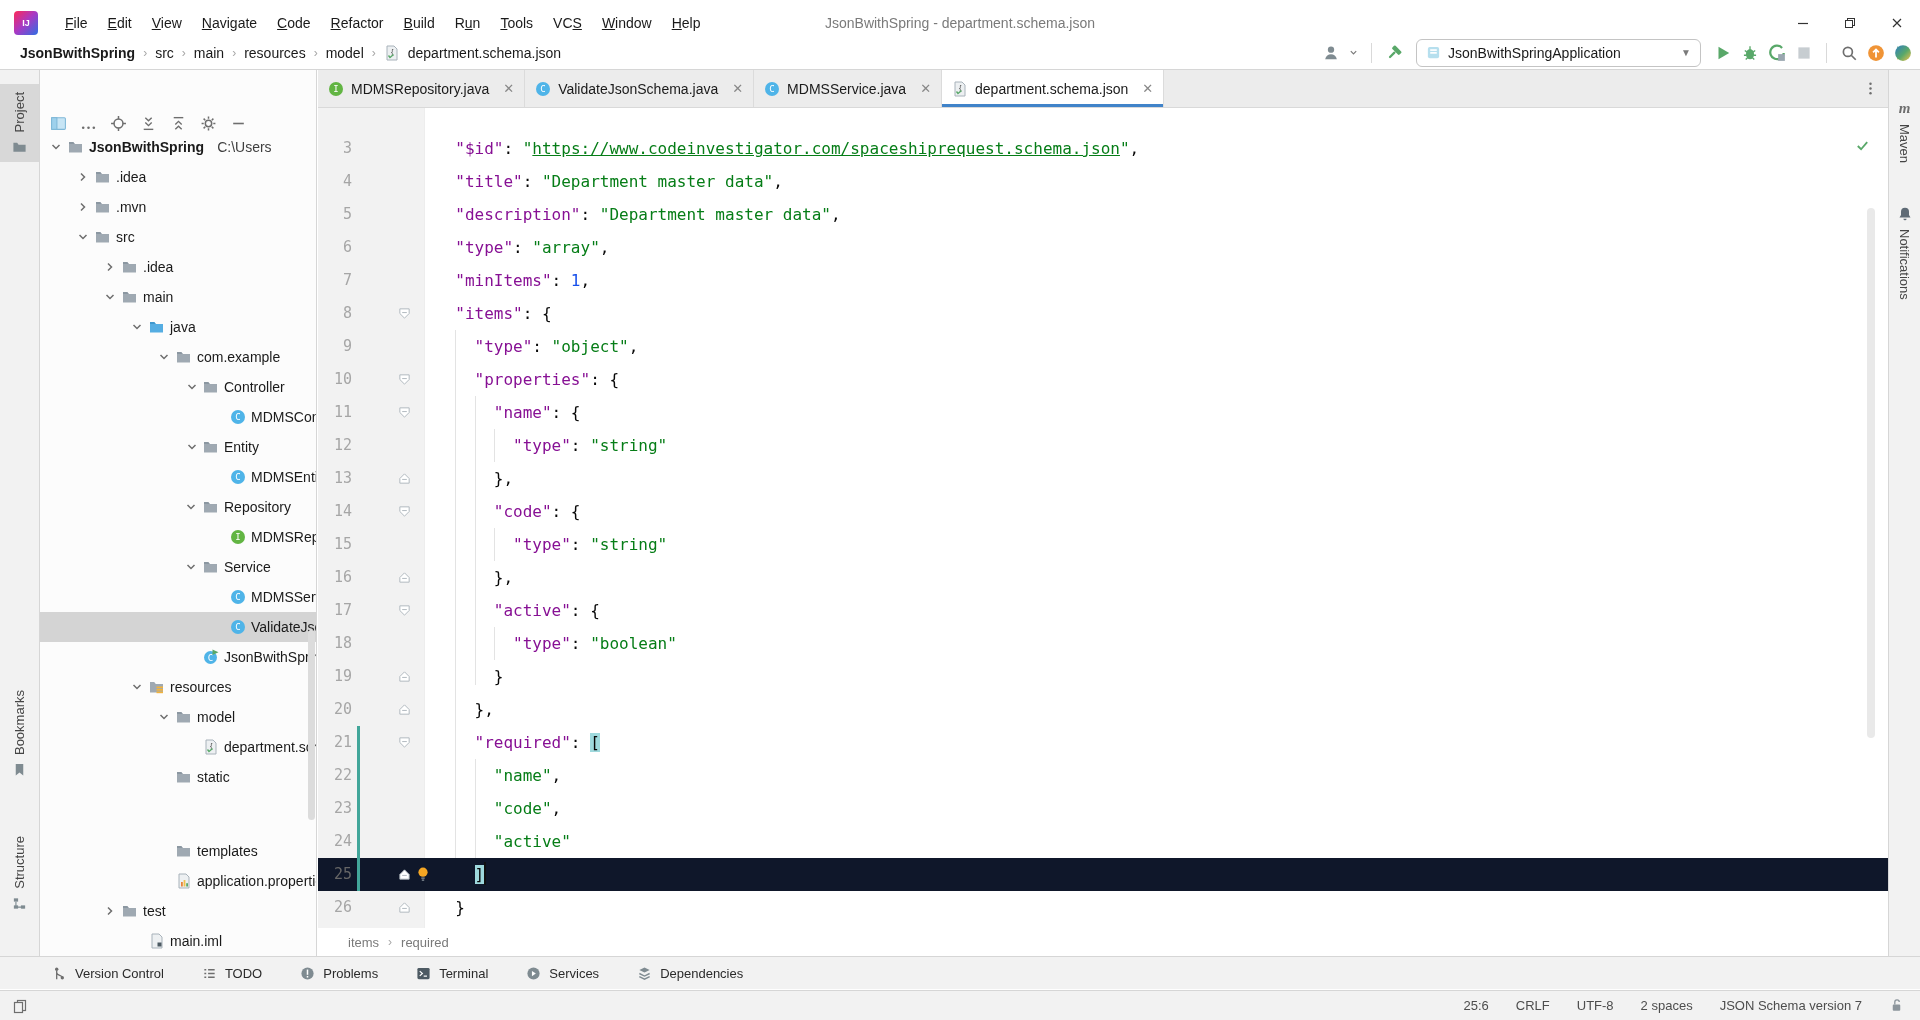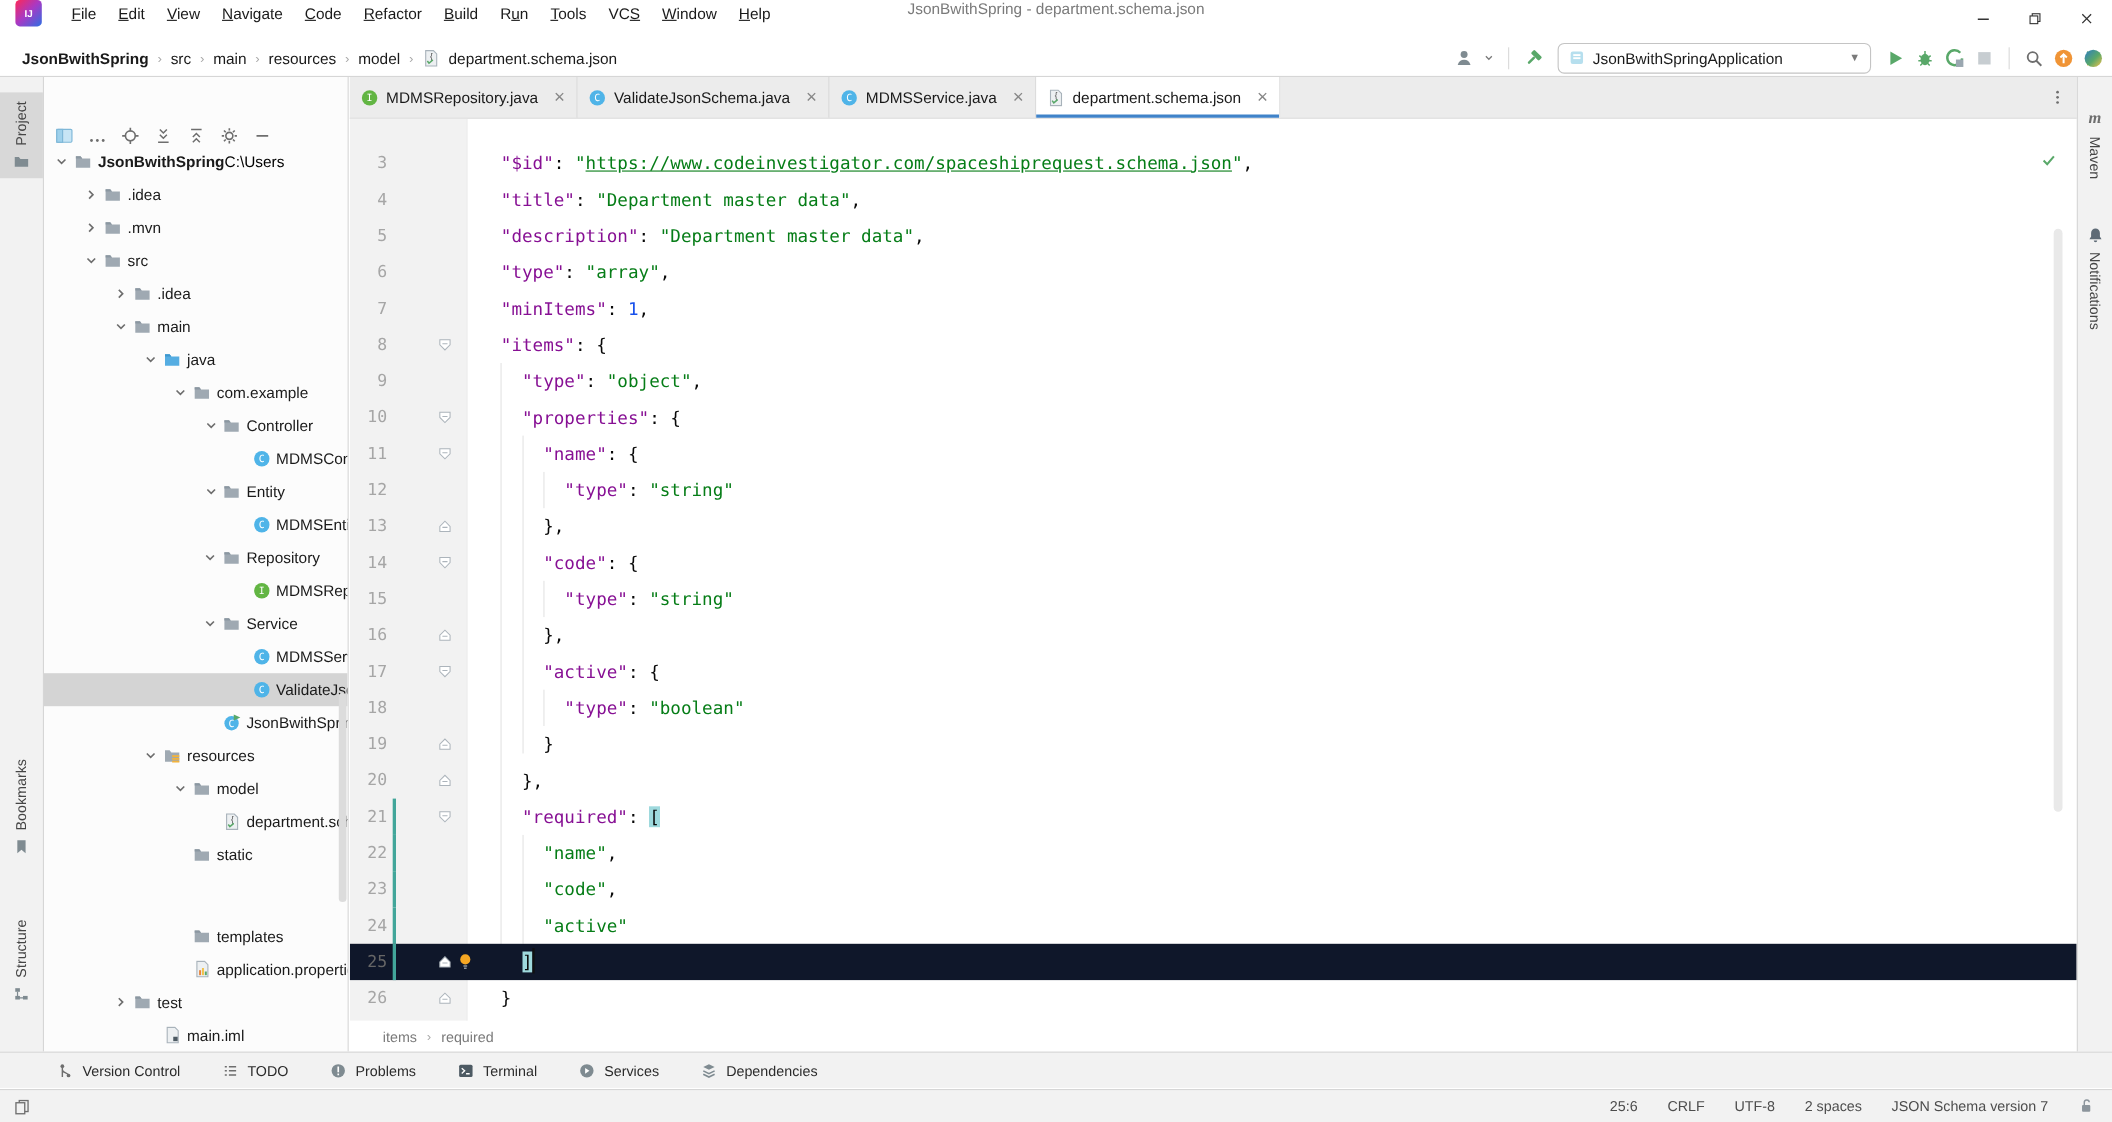--- a/index.html
+++ b/index.html
@@ -3,21 +3,21 @@
 <meta charset="utf-8">
 <style>
   html,body{margin:0;padding:0}
   body{width:1920px;height:1020px;position:relative;overflow:hidden;background:#fff;
        font-family:"Liberation Sans",sans-serif;font-size:14px;color:#1A1A1A}
   .ico{display:inline-flex;align-items:center;justify-content:center;flex:none}
   .ico svg{display:block}
 
   
   .titlebar{position:absolute;top:0;left:0;right:0;height:47px;background:#fff;
-            border-bottom:1px solid #D6D6D6;display:flex;align-items:flex-start;box-sizing:border-box}
+            border-bottom:1px solid #D6D6D6;display:flex;align-items:center;box-sizing:border-box}
   .logo{width:24px;height:24px;border-radius:4px;margin:0 17px 0 14px;
         background:linear-gradient(135deg,#FE2857,#A839C4 48%,#2E6FE3);
         display:flex;align-items:center;justify-content:center;color:#fff;font-size:9px;font-weight:bold}
   .menu{display:flex}
   .menu-item{padding:4px 10px}
   .menu-item u{text-decoration:underline}
   .win-title{position:absolute;left:50%;transform:translateX(-50%);color:#7A7A7A}
   .win-controls{margin-left:auto;display:flex;height:34px}
   .win-btn{width:47px;height:34px;display:flex;align-items:center;justify-content:center}
 
@@ -50,21 +50,21 @@
   .project{position:absolute;left:40px;top:0;width:277px;height:886px;background:#FCFCFC;
            border-right:1px solid #D6D6D6;overflow:hidden;box-sizing:border-box}
   .proj-header{height:62px;display:flex;align-items:flex-end;padding:0 0 7px 10px;gap:13px}
   .proj-header .ico{width:17px;height:17px;color:#6E6E6E}
   .tree{position:absolute;top:62px;left:0;right:0}
   .trow{height:30px;display:flex;align-items:center;white-space:nowrap;overflow:hidden}
   .trow.selected{background:#D4D4D4}
   .trow.bold .tlabel{font-weight:bold}
   .chev{width:17px;height:16px;flex:none}
   .ticon{width:17px;height:16px;margin:0 5px 0 2px;flex:none}
-  .tsuffix{color:#000000;margin-left:0}
+  .tsuffix{color:#404040;margin-left:13px}
   .proj-thumb{position:absolute;right:1px;top:560px;width:7px;height:190px;background:#DCDCDC;border-radius:4px}
 
   
   .editor{position:absolute;left:318px;top:0;width:1570px;height:886px;background:#fff}
   .tabbar{height:38px;background:#ECECEC;border-bottom:1px solid #D9D9D9;display:flex;
           position:relative;box-sizing:border-box}
   .tab{display:flex;align-items:center;padding:0 10px;gap:7px;border-right:1px solid #DBDBDB;
        height:37px;box-sizing:border-box}
   .tab.active{background:#fff;box-shadow:inset 0 -3px 0 #4083C9}
   .tab .close{color:#878787;margin-left:7px;font-size:13px}

